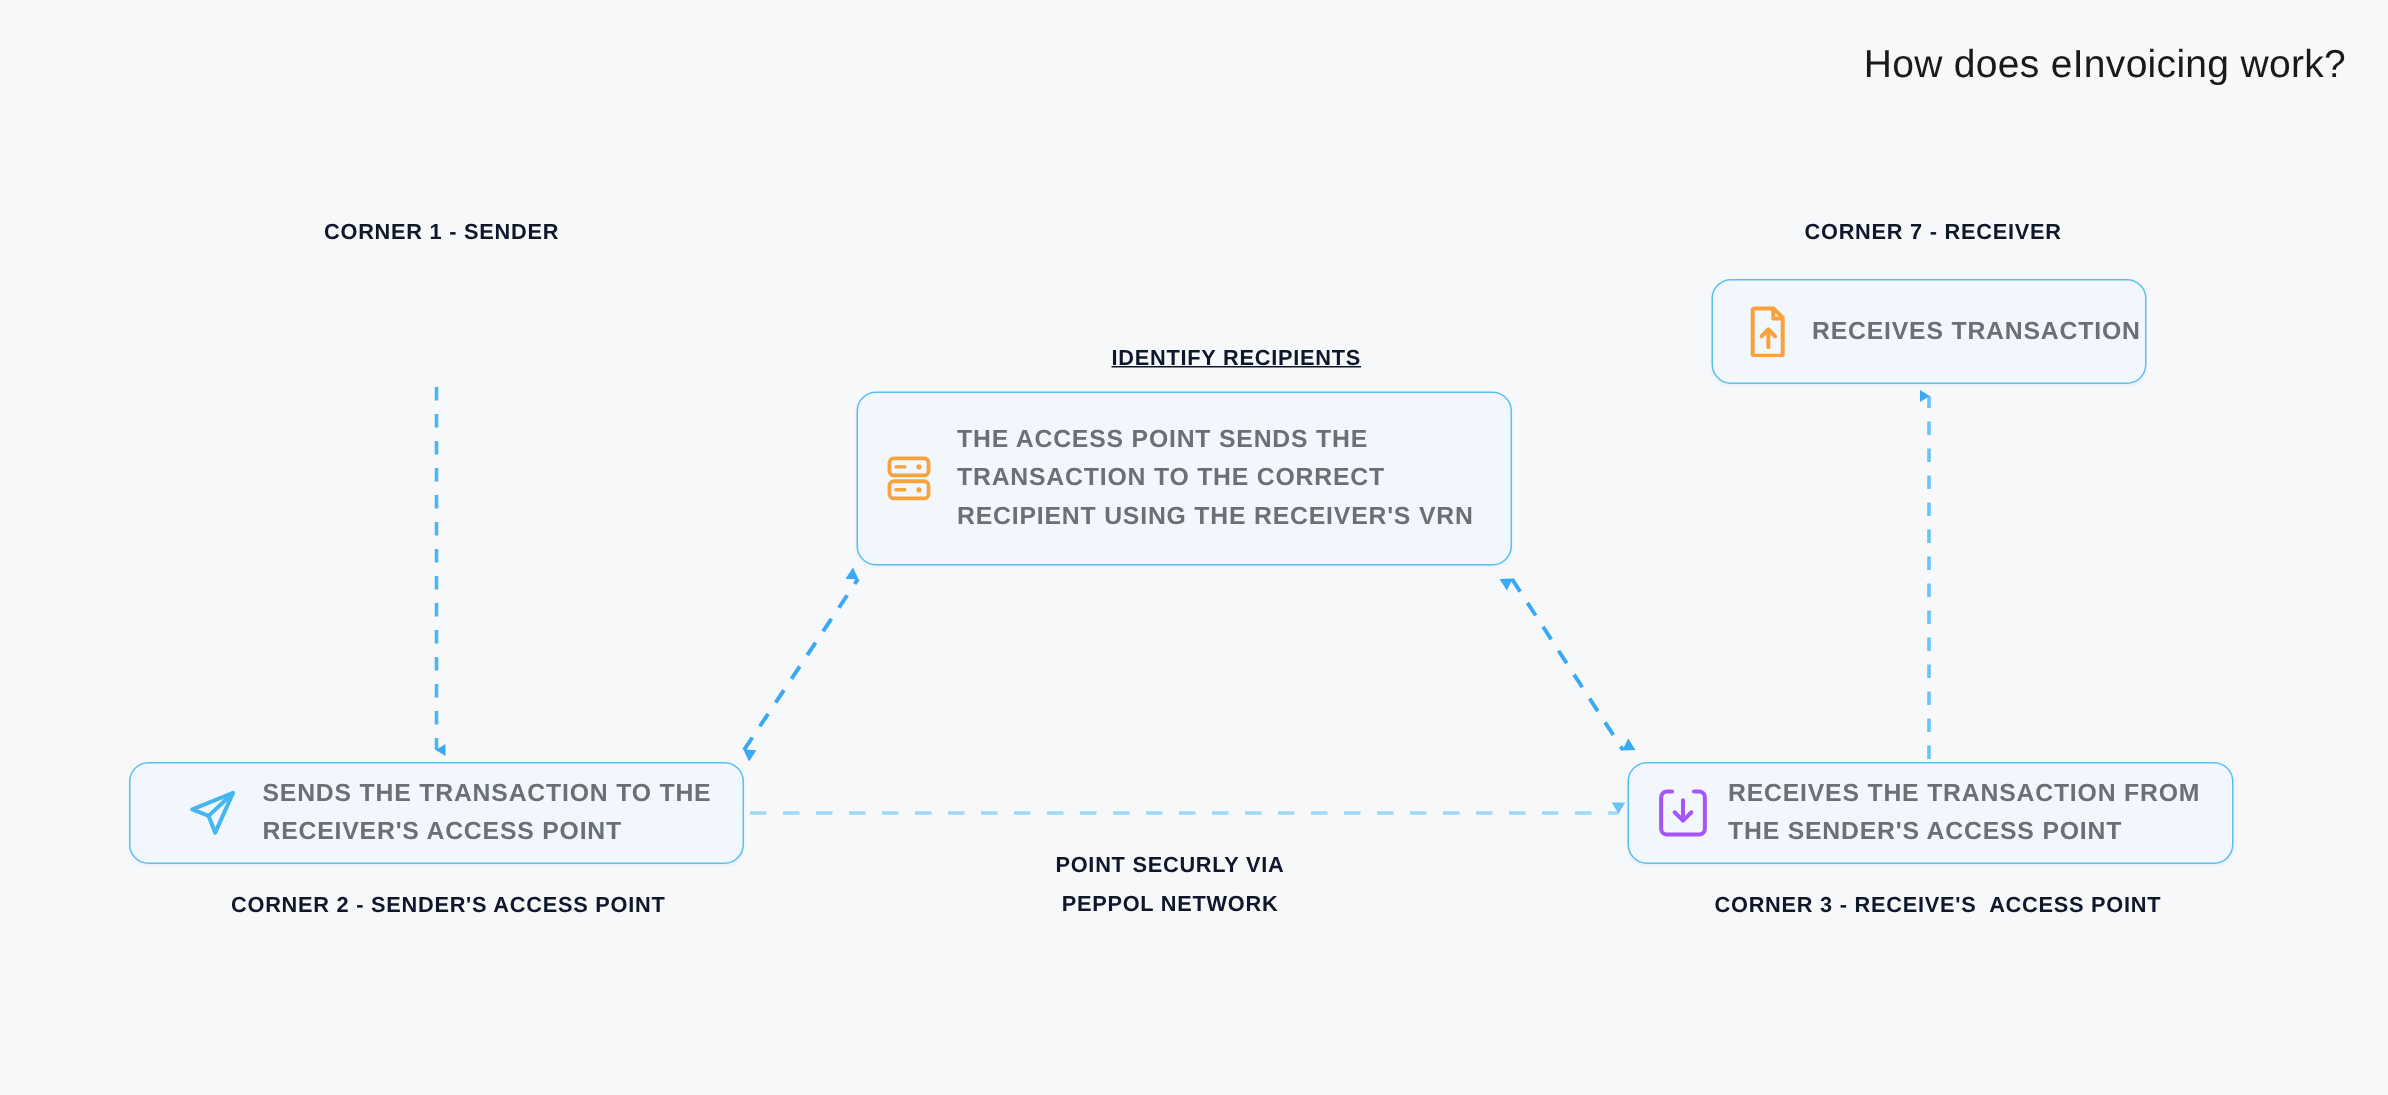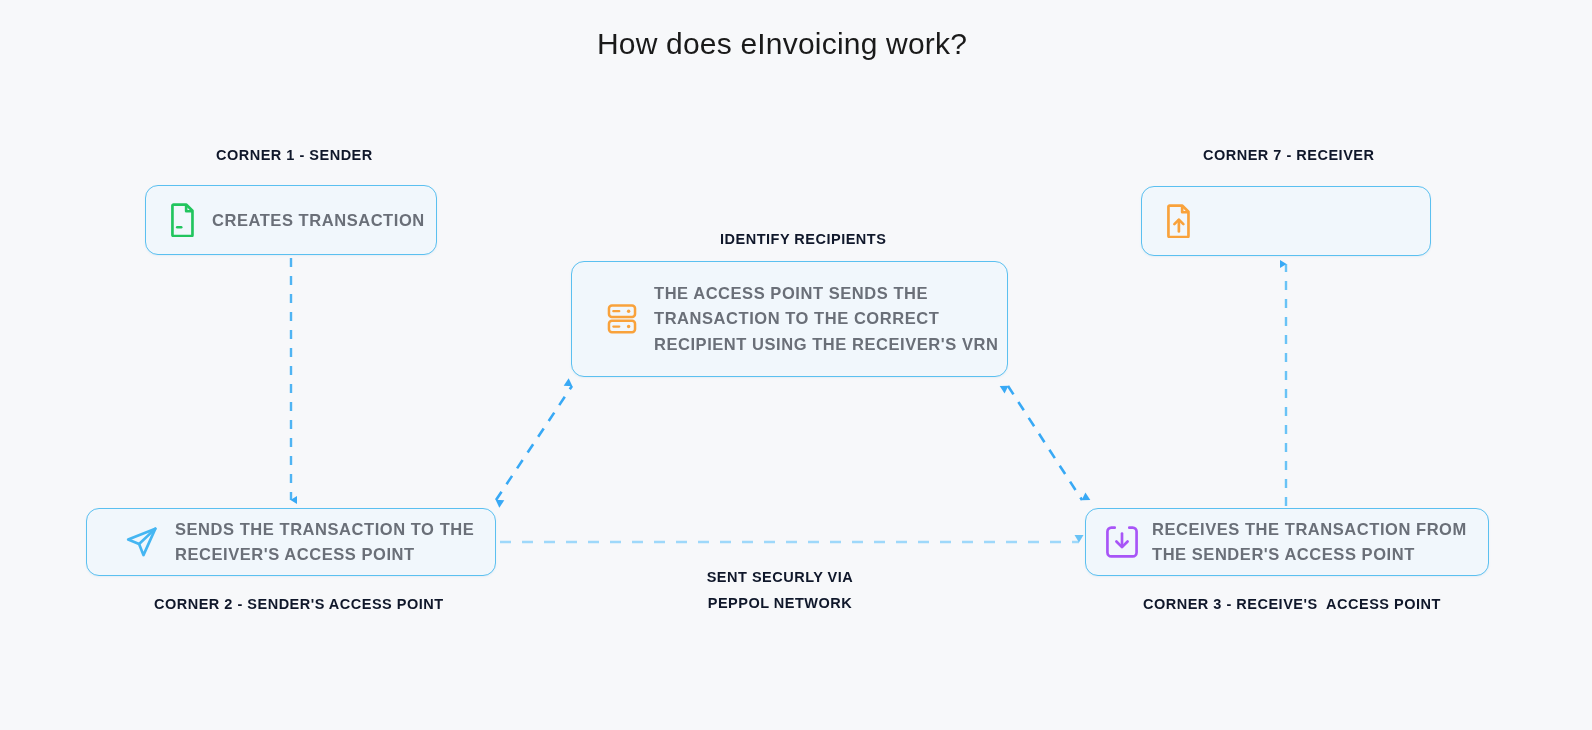--- a/index.html
+++ b/index.html
@@ -21,22 +21,22 @@
     width: 1592px;
     height: 730px;
   }
 
   
   .title {
     position: absolute;
     left: 0;
     top: 27px;
     width: 1564px;
-    text-align: center;
-    font-size: 30px;
+    text-align: right;
+    font-size: 26px;
     font-weight: 400;
     color: #1a1a1a;
     letter-spacing: 0.2px;
   }
 
   
   #arrows {
     position: absolute;
     left: 0; top: 0;
     width: 1592px;
@@ -95,21 +95,21 @@
     width: 290px; height: 70px;
     padding-left: 20px;
   }
   #node-corner4 .ico { width: 34px; }
   #node-corner4 .txt { margin-left: 12px; }
 
   
   #node-center {
     left: 571px; top: 261px;
     width: 437px; height: 116px;
-    padding-left: 32px;
+    padding-left: 16px;
   }
   #node-center .ico { width: 36px; }
   #node-center .txt { margin-left: 14px; line-height: 25.5px; }
 
   
   #node-corner2 {
     left: 86px; top: 508px;
     width: 410px; height: 68px;
     padding-left: 36px;
   }
@@ -121,21 +121,21 @@
     left: 1085px; top: 508px;
     width: 404px; height: 68px;
     padding-left: 16px;
   }
   #node-corner3 .ico { width: 40px; }
   #node-corner3 .txt { margin-left: 10px; line-height: 25px; }
 
   
   #cap-corner1 { left: 216px; top: 147px; }
   #cap-corner4 { left: 1203px; top: 147px; }
-  #cap-center  { left: 720px; top: 231px; }
+  #cap-center  { left: 741px; top: 231px; text-decoration: underline; }
   #cap-corner2 { left: 154px; top: 596px; }
   #cap-corner3 { left: 1143px; top: 596px; }
   #cap-network {
     left: 660px; top: 564px;
     width: 240px;
     text-align: center;
     line-height: 26px;
   }
 </style>
 </head>
@@ -173,43 +173,34 @@
     <line x1="496" y1="500" x2="572" y2="386" stroke="#38a9f5" stroke-width="2.6" stroke-dasharray="10,9" marker-end="url(#ah-diag-a)" marker-start="url(#ah-diag-b)"></line>
 
     <line x1="1008" y1="386" x2="1082" y2="500" stroke="#38a9f5" stroke-width="2.6" stroke-dasharray="10,9" marker-end="url(#ah-diag-a)" marker-start="url(#ah-diag-b)"></line>
   </svg>
 
   <div class="caption" id="cap-corner1">CORNER 1 - SENDER</div>
   <div class="caption" id="cap-corner4">CORNER 7 - RECEIVER</div>
   <div class="caption" id="cap-center">IDENTIFY RECIPIENTS</div>
   <div class="caption" id="cap-corner2">CORNER 2 - SENDER'S ACCESS POINT</div>
   <div class="caption" id="cap-corner3">CORNER 3 - RECEIVE'S  ACCESS POINT</div>
-  <div class="caption" id="cap-network">SENT SECURLY VIA
+  <div class="caption" id="cap-network">POINT SECURLY VIA
 PEPPOL NETWORK</div>
 
-  <div class="node" id="node-corner1">
-    <span class="ico">
-      <svg width="30" height="34" viewBox="0 0 24 28">
-        <path d="M4.2 1.4 h10.6 l5.0 5.0 v20.0 a0.9 0.9 0 0 1 -0.9 0.9 h-14.7 a0.9 0.9 0 0 1 -0.9 -0.9 v-24.1 a0.9 0.9 0 0 1 0.9 -0.9 z" fill="none" stroke="#22c55e" stroke-width="2.2" stroke-linejoin="round"></path>
-        <path d="M14.6 1.6 v5.2 h5.2" fill="none" stroke="#22c55e" stroke-width="2.2" stroke-linejoin="round"></path>
-        <path d="M7.2 20.0 h3.4" stroke="#22c55e" stroke-width="2.0" stroke-linecap="round"></path>
-      </svg>
-    </span>
-    <span class="txt">CREATES TRANSACTION</span>
-  </div>
 
   <div class="node" id="node-corner4">
     <span class="ico">
       <svg width="30" height="34" viewBox="0 0 24 28">
         <path d="M4.2 1.4 h10.6 l5.0 5.0 v20.0 a0.9 0.9 0 0 1 -0.9 0.9 h-14.7 a0.9 0.9 0 0 1 -0.9 -0.9 v-24.1 a0.9 0.9 0 0 1 0.9 -0.9 z" fill="none" stroke="#f9a23b" stroke-width="2.2" stroke-linejoin="round"></path>
         <path d="M14.6 1.6 v5.2 h5.2" fill="none" stroke="#f9a23b" stroke-width="2.2" stroke-linejoin="round"></path>
         <path d="M11.9 22.6 v-9.4" fill="none" stroke="#f9a23b" stroke-width="2.2" stroke-linecap="round"></path>
         <path d="M8.2 16.6 l3.7 -3.7 l3.7 3.7" fill="none" stroke="#f9a23b" stroke-width="2.2" stroke-linecap="round" stroke-linejoin="round"></path>
       </svg>
     </span>
+    <span class="txt">RECEIVES TRANSACTION</span>
   </div>
 
   <div class="node" id="node-center">
     <span class="ico">
       <svg width="30" height="32" viewBox="0 0 26 28">
         <rect x="1.6" y="2.2" width="22.8" height="10.0" rx="2.6" fill="none" stroke="#f9a23b" stroke-width="2.2"></rect>
         <rect x="1.6" y="15.6" width="22.8" height="10.0" rx="2.6" fill="none" stroke="#f9a23b" stroke-width="2.2"></rect>
         <path d="M5.4 7.2 h5.2" stroke="#f9a23b" stroke-width="2.0" stroke-linecap="round"></path>
         <path d="M5.4 20.6 h5.2" stroke="#f9a23b" stroke-width="2.0" stroke-linecap="round"></path>
         <circle cx="18.8" cy="7.2" r="1.5" fill="#f9a23b"></circle>

